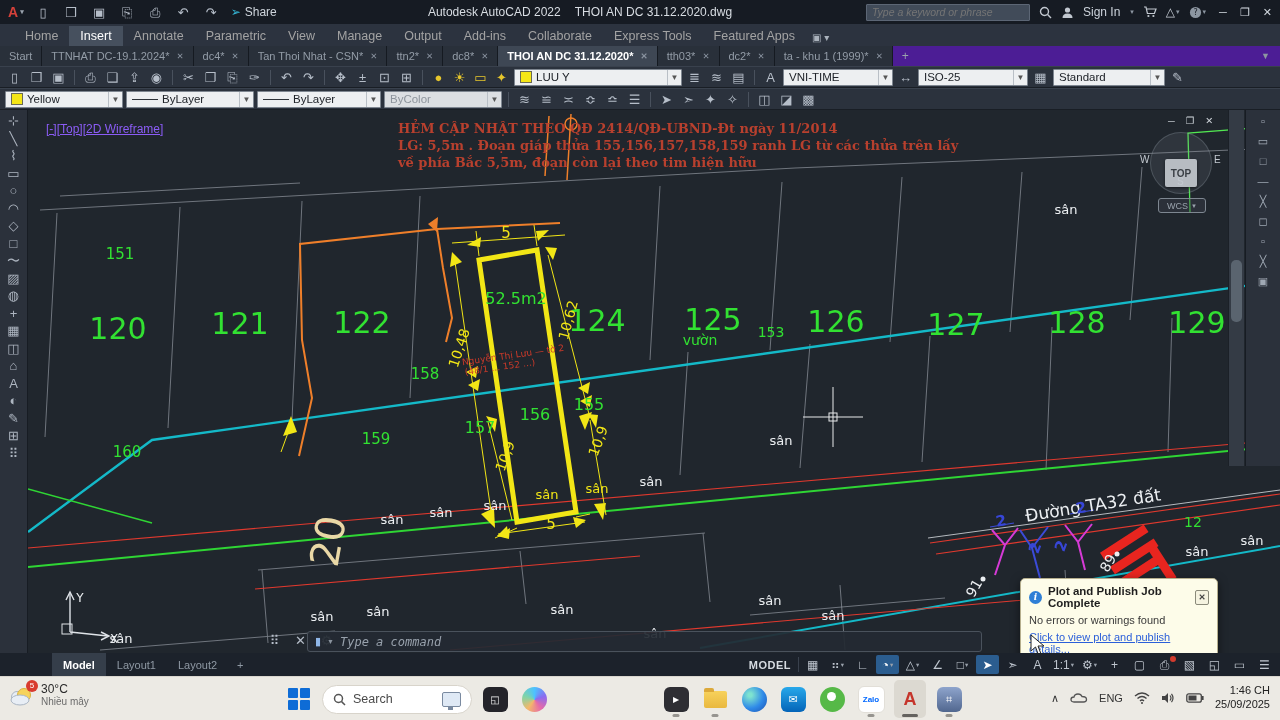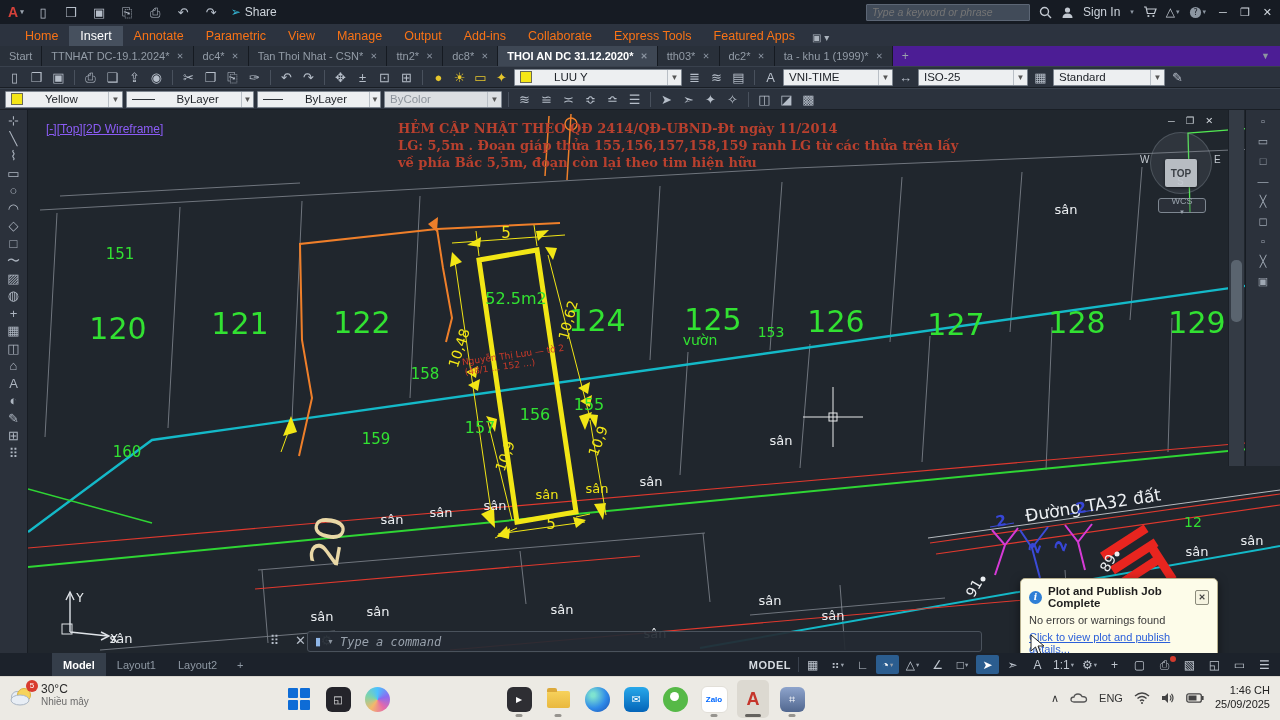--- a/index.html
+++ b/index.html
@@ -17,40 +17,40 @@
   .title-center{position:absolute;left:300px;right:420px;text-align:center;font-size:12px;color:#d8dde3;white-space:nowrap;pointer-events:none;}
   .title-center span{margin:0 7px;}
   .tb-right{margin-left:auto;display:flex;align-items:center;gap:9px;}
   .searchbox{width:152px;height:15px;background:#414b59;border:1px solid #5c6675;color:#9aa3ae;font-style:italic;font-size:10.5px;padding:0 5px;border-radius:1px;outline:none;font-family:"Liberation Sans",sans-serif;}
   .tinyicon{color:#c2c8d0;font-size:12px;display:flex;align-items:center;}
   .winbtns{display:flex;gap:13px;color:#d2d8df;font-size:11px;margin-left:4px;}
   .ddc{font-size:7px;color:#8d97a2;margin-left:1px;}
 
   
   .ribbon{position:absolute;left:0;top:24px;width:1280px;height:22px;background:#2c333f;display:flex;align-items:flex-end;padding-left:14px;box-sizing:border-box;font-size:12.5px;}
-  .rtab{padding:3px 11px;color:#f97316;cursor:default;}
+  .rtab{padding:3px 11px;color:#a3a3a3;cursor:default;}
   .rtab.active{background:#46505e;color:#fff;}
   .ribbon-extra{margin-left:6px;color:#aab2bc;font-size:10px;padding-bottom:3px;}
 
   
   .filetabs{position:absolute;left:0;top:46px;width:1280px;height:20px;background:#4c1d95;display:flex;align-items:stretch;font-size:11px;}
   .ftab{display:flex;align-items:center;padding:0 9px;background:#29303a;color:#939ca7;border-right:1px solid #151a21;cursor:default;white-space:nowrap;}
   .ftab.active{background:#3e4document;background:#3e4754;color:#ffffff;font-weight:bold;}
   .ftab-close{margin-left:7px;font-size:8.5px;color:#8a93a0;}
   .ftab-plus{display:flex;align-items:center;padding:0 9px;color:#9aa3ad;font-size:12px;}
   .ftab-end{margin-left:auto;display:flex;align-items:center;padding:0 10px;color:#8d96a1;font-size:9px;}
 
   
   .tbrow{position:absolute;left:0;width:1280px;height:22px;background:#2b323d;border-top:1px solid #39414d;border-bottom:1px solid #191e25;display:flex;align-items:center;padding:0 5px;box-sizing:border-box;gap:3px;}
   #tbrow1{top:66px;}
   #tbrow2{top:88px;}
   .ticon{color:#b6bec9;font-size:13px;min-width:19px;text-align:center;cursor:default;line-height:1;}
   .ticon.warm{color:#e6c62c;}
   .tsep{width:1px;height:15px;background:#49515d;margin:0 3px;}
-  .combo{display:flex;align-items:center;gap:22px;background:#edeff1;border:1px solid #7e8690;height:17px;padding:0 0 0 5px;font-size:11.5px;color:#20242a;border-radius:1px;box-sizing:border-box;}
+  .combo{display:flex;align-items:center;gap:4px;background:#edeff1;border:1px solid #7e8690;height:17px;padding:0 0 0 5px;font-size:11.5px;color:#20242a;border-radius:1px;box-sizing:border-box;}
   .combo .grow{flex:1;}
   .combo .arr{width:13px;height:15px;border-left:1px solid #b9bfc6;display:flex;align-items:center;justify-content:center;color:#555;font-size:8px;}
   .combo.disabled{background:#dcdfe2;color:#8d949c;}
   .swatch{width:10px;height:10px;background:#f5e616;border:1px solid #6a6a55;}
   .ltline{width:26px;border-top:1.5px solid #2c3137;}
   .ltline.thin{border-top-width:1px;}
 
   
   .main{position:absolute;left:0;top:110px;width:1280px;height:543px;background:#20262d;overflow:hidden;}
   .lefttools{position:absolute;left:0;top:0;width:28px;height:543px;background:#2b313b;border-right:1px solid #171c23;display:flex;flex-direction:column;align-items:center;padding-top:4px;box-sizing:border-box;gap:4.5px;}
@@ -59,21 +59,21 @@
   .canvas svg{position:absolute;left:0;top:0;}
   .vplabel{position:absolute;left:18px;top:12px;color:#8b5cf6;font-size:12px;z-index:4;text-decoration:underline;}
   .scrollcol{position:absolute;left:1228px;top:0;width:15px;height:356px;background:#343b45;border-left:1px solid #1b2027;z-index:3;}
   .scrollthumb{position:absolute;left:2px;top:150px;width:11px;height:62px;background:#5a646f;border-radius:5px;}
   .rightstrip{position:absolute;left:1245px;top:0;width:35px;height:356px;background:#2b313b;border-left:1px solid #171c23;display:flex;flex-direction:column;align-items:center;padding-top:6px;box-sizing:border-box;gap:9px;z-index:3;}
   .rightstrip span{color:#9fa8b3;font-size:11px;line-height:1;}
   .wincontrols{position:absolute;left:1168px;top:5px;display:flex;gap:11px;color:#cfd5db;font-size:9.5px;z-index:6;}
   .vcube-ring{position:absolute;left:1150px;top:22px;width:60px;height:60px;border-radius:50%;background:rgba(130,138,148,.16);border:1px solid rgba(165,175,185,.25);z-index:5;}
   .vcube-top{position:absolute;left:1165px;top:32px;width:32px;height:28px;background:#b7bcc2;color:#3a3f45;font-size:10px;font-weight:bold;display:flex;align-items:center;justify-content:center;border-radius:2px;box-shadow:0 1px 3px rgba(0,0,0,.5);z-index:6;margin-top:17px;}
   .vc-letter{position:absolute;color:#c3c9d0;font-size:10px;z-index:6;}
-  .wcs-pill{position:absolute;left:1158px;top:88px;width:46px;height:13px;border:1px solid #7e8791;border-radius:3px;color:#99a2ac;font-size:9px;display:flex;align-items:center;justify-content:center;gap:3px;background:rgba(60,66,75,.4);z-index:5;flex-direction:column;}
+  .wcs-pill{position:absolute;left:1158px;top:88px;width:46px;height:13px;border:1px solid #7e8791;border-radius:3px;color:#99a2ac;font-size:9px;display:flex;align-items:center;justify-content:center;gap:3px;background:rgba(60,66,75,.4);z-index:5;}
   .wcs-pill .dd{font-size:6px;}
 
   
   .cmdmini{position:absolute;left:265px;top:524px;display:flex;gap:7px;color:#8b949f;font-size:11px;z-index:8;align-items:center;}
   .cmdbar{position:absolute;left:307px;top:521px;width:675px;height:21px;background:rgba(35,42,51,.93);border:1px solid #4a525c;border-radius:3px;display:flex;align-items:center;padding:0 7px;box-sizing:border-box;gap:6px;z-index:8;}
   .cmdbar .cicon{color:#8fb6e8;font-size:11px;}
   .cmdbar .cdd{color:#8b949f;font-size:7px;}
   .prompt{color:#98a1ac;font-style:italic;font-size:12px;font-family:"DejaVu Sans Mono",monospace;}
 
   
@@ -149,20 +149,23 @@
         <span class="ticon">❒</span>
         <span class="ticon">▣</span>
         <span class="ticon">⎘</span>
         <span class="ticon">⎙</span>
         <span class="ticon">↶</span>
         <span class="ticon">↷</span>
       </div>
     <div class="share">
       <span class="pl">➢</span>
       <span>Share</span>
+    </div>
+    <div class="title-center">
+      <span>Autodesk AutoCAD 2022</span><span>THOI AN DC 31.12.2020.dwg</span>
     </div>
     <div class="tb-right">
       <input class="searchbox" readonly="" placeholder="Type a keyword or phrase" style="">
       <span class="tinyicon">
         <svg width="13" height="13" viewBox="0 0 13 13">
             <circle cx="5.5" cy="5.5" r="4" fill="none" stroke="#c2c8d0" stroke-width="1.4"></circle>
             <line x1="8.6" y1="8.6" x2="12" y2="12" stroke="#c2c8d0" stroke-width="1.4"></line>
           </svg>
       </span>
       <span class="tinyicon">
@@ -704,20 +707,28 @@
 
     <div class="tb-center">
       <div class="tb-app">
           <span class="winlogo">
             <i></i>
             <i></i>
             <i></i>
             <i></i>
           </span>
         </div>
+      <div class="searchpill">
+        <svg width="13" height="13" viewBox="0 0 13 13">
+            <circle cx="5.5" cy="5.5" r="4" fill="none" stroke="#555" stroke-width="1.5"></circle>
+            <line x1="8.6" y1="8.6" x2="12" y2="12" stroke="#555" stroke-width="1.5"></line>
+          </svg>
+        <span>Search</span>
+        <span class="monitor"></span>
+      </div>
       <div class="tb-app">
           <span class="ic darkapp">◱</span>
         </div>
       <div class="tb-app">
           <span class="ic copilot"></span>
         </div>
       <div style="width:96px"></div>
       <div class="tb-app">
           <span class="ic viewer">▸</span>
           <span class="runbar"></span>

